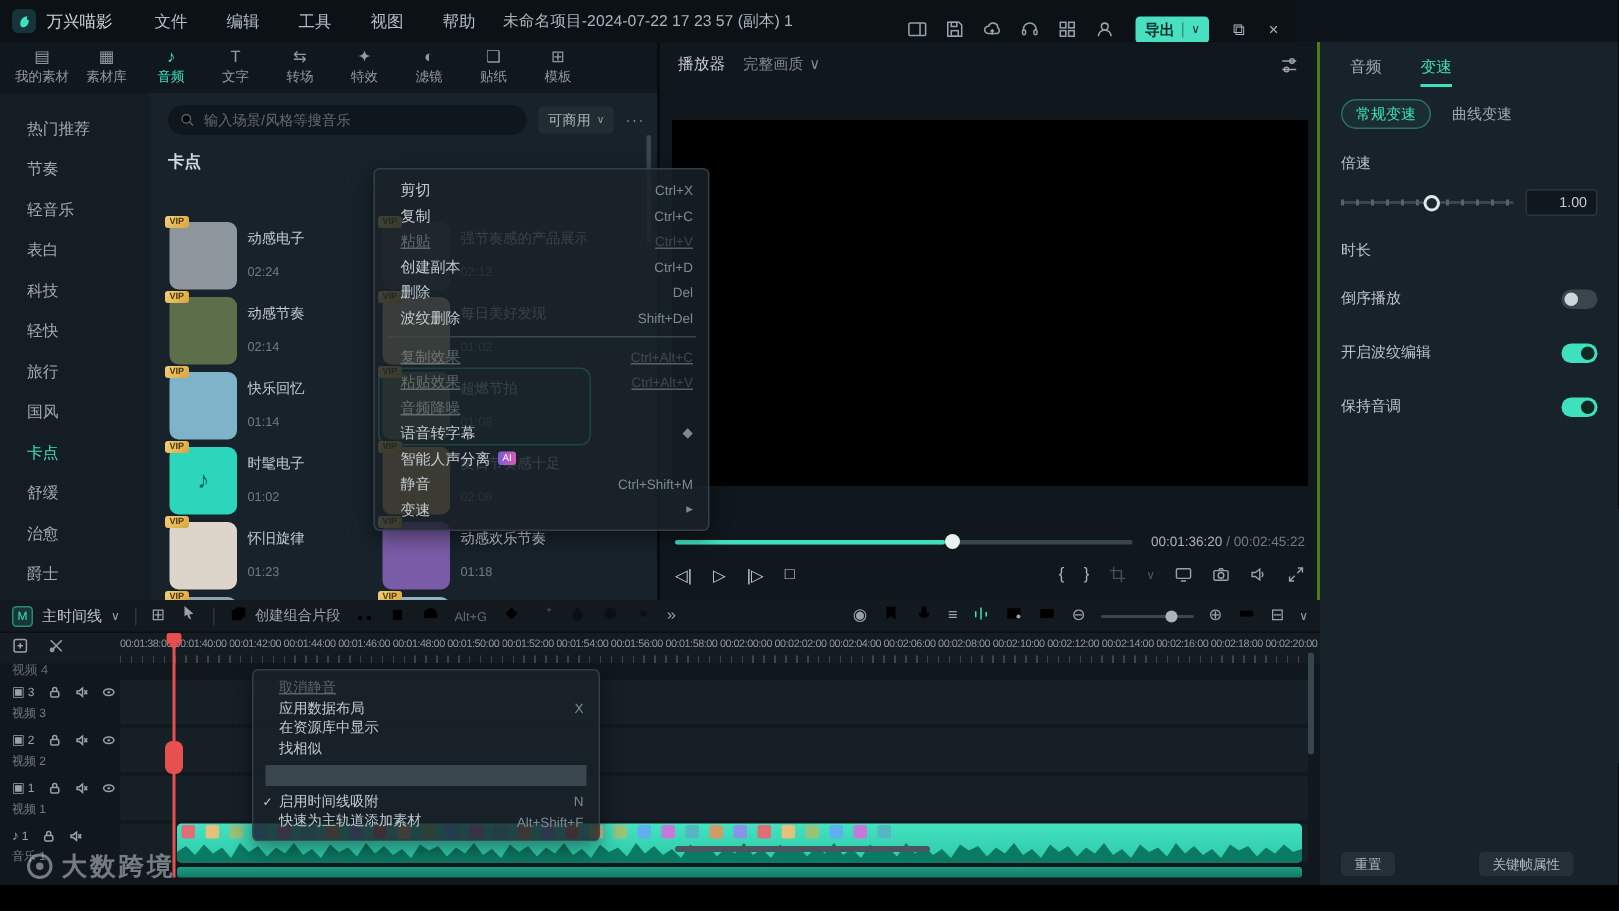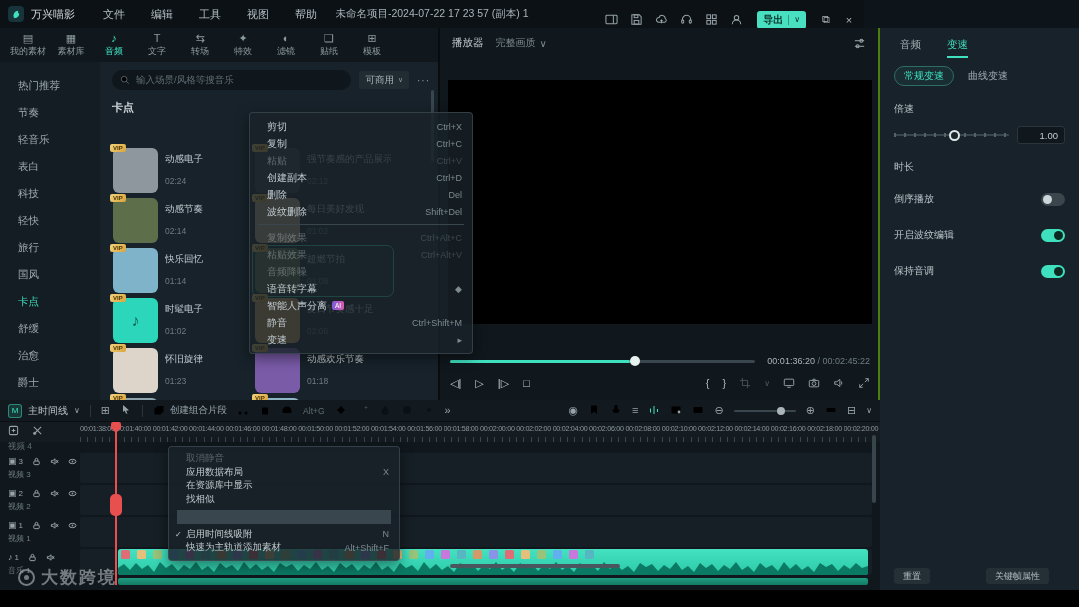--- a/index.html
+++ b/index.html
@@ -57,21 +57,21 @@
   .mcard.selected{outline:1px solid #3fe0be;border-radius:6px;background:rgba(63,224,190,.07);}
   #music-scroll{position:absolute;right:4px;top:28px;width:3px;height:72px;background:#3a464d;border-radius:2px;}
   
   .ctxmenu{position:absolute;background:rgba(25,34,40,.82);border:1px solid rgba(70,84,92,.6);border-radius:4px;padding:5px 0;z-index:40;box-shadow:0 4px 14px rgba(0,0,0,.45);}
   .mi{display:flex;align-items:center;height:17px;padding:0 10px 0 6px;font-size:10px;color:#c2cbd0;}
   .mi .mcheck{width:11px;font-size:8px;color:#c2cbd0;}
   .mi .mlabel{white-space:nowrap;}
   .mi .mbadge{margin-left:5px;font-size:6.5px;color:#fff;background:linear-gradient(90deg,#7a5bd9,#d95bb0);border-radius:2px;padding:1px 3px;}
   .mi .mbadge:empty{display:none;}
   .mi .mright{margin-left:auto;font-size:9px;color:#7d8a91;padding-left:18px;white-space:nowrap;}
-  .mi.disabled{opacity:.38;}
+  .mi.disabled{opacity:.38;text-decoration:underline;}
   .mi.sep{height:1px;background:#3a464d;margin:4px 8px;padding:0;}
   #clip-menu{left:205px;top:112px;width:224px;margin-left:44px;}
   #tl-menu{left:168px;top:446px;width:232px;}
   #tl-menu .mi{height:13.5px;font-size:9.5px;}
   
   #preview{position:absolute;left:440px;top:28px;width:440px;height:372px;background:#10181d;border-right:2px solid #4d7c0f;}
   #pv-top{height:30px;display:flex;align-items:center;padding:0 12px;gap:12px;}
   #pv-label{font-size:10.5px;color:#c2cbd0;}
   #pv-quality{font-size:10px;color:#7d8a91;display:flex;gap:4px;align-items:center;}
   #pv-adjust{margin-left:auto;}

